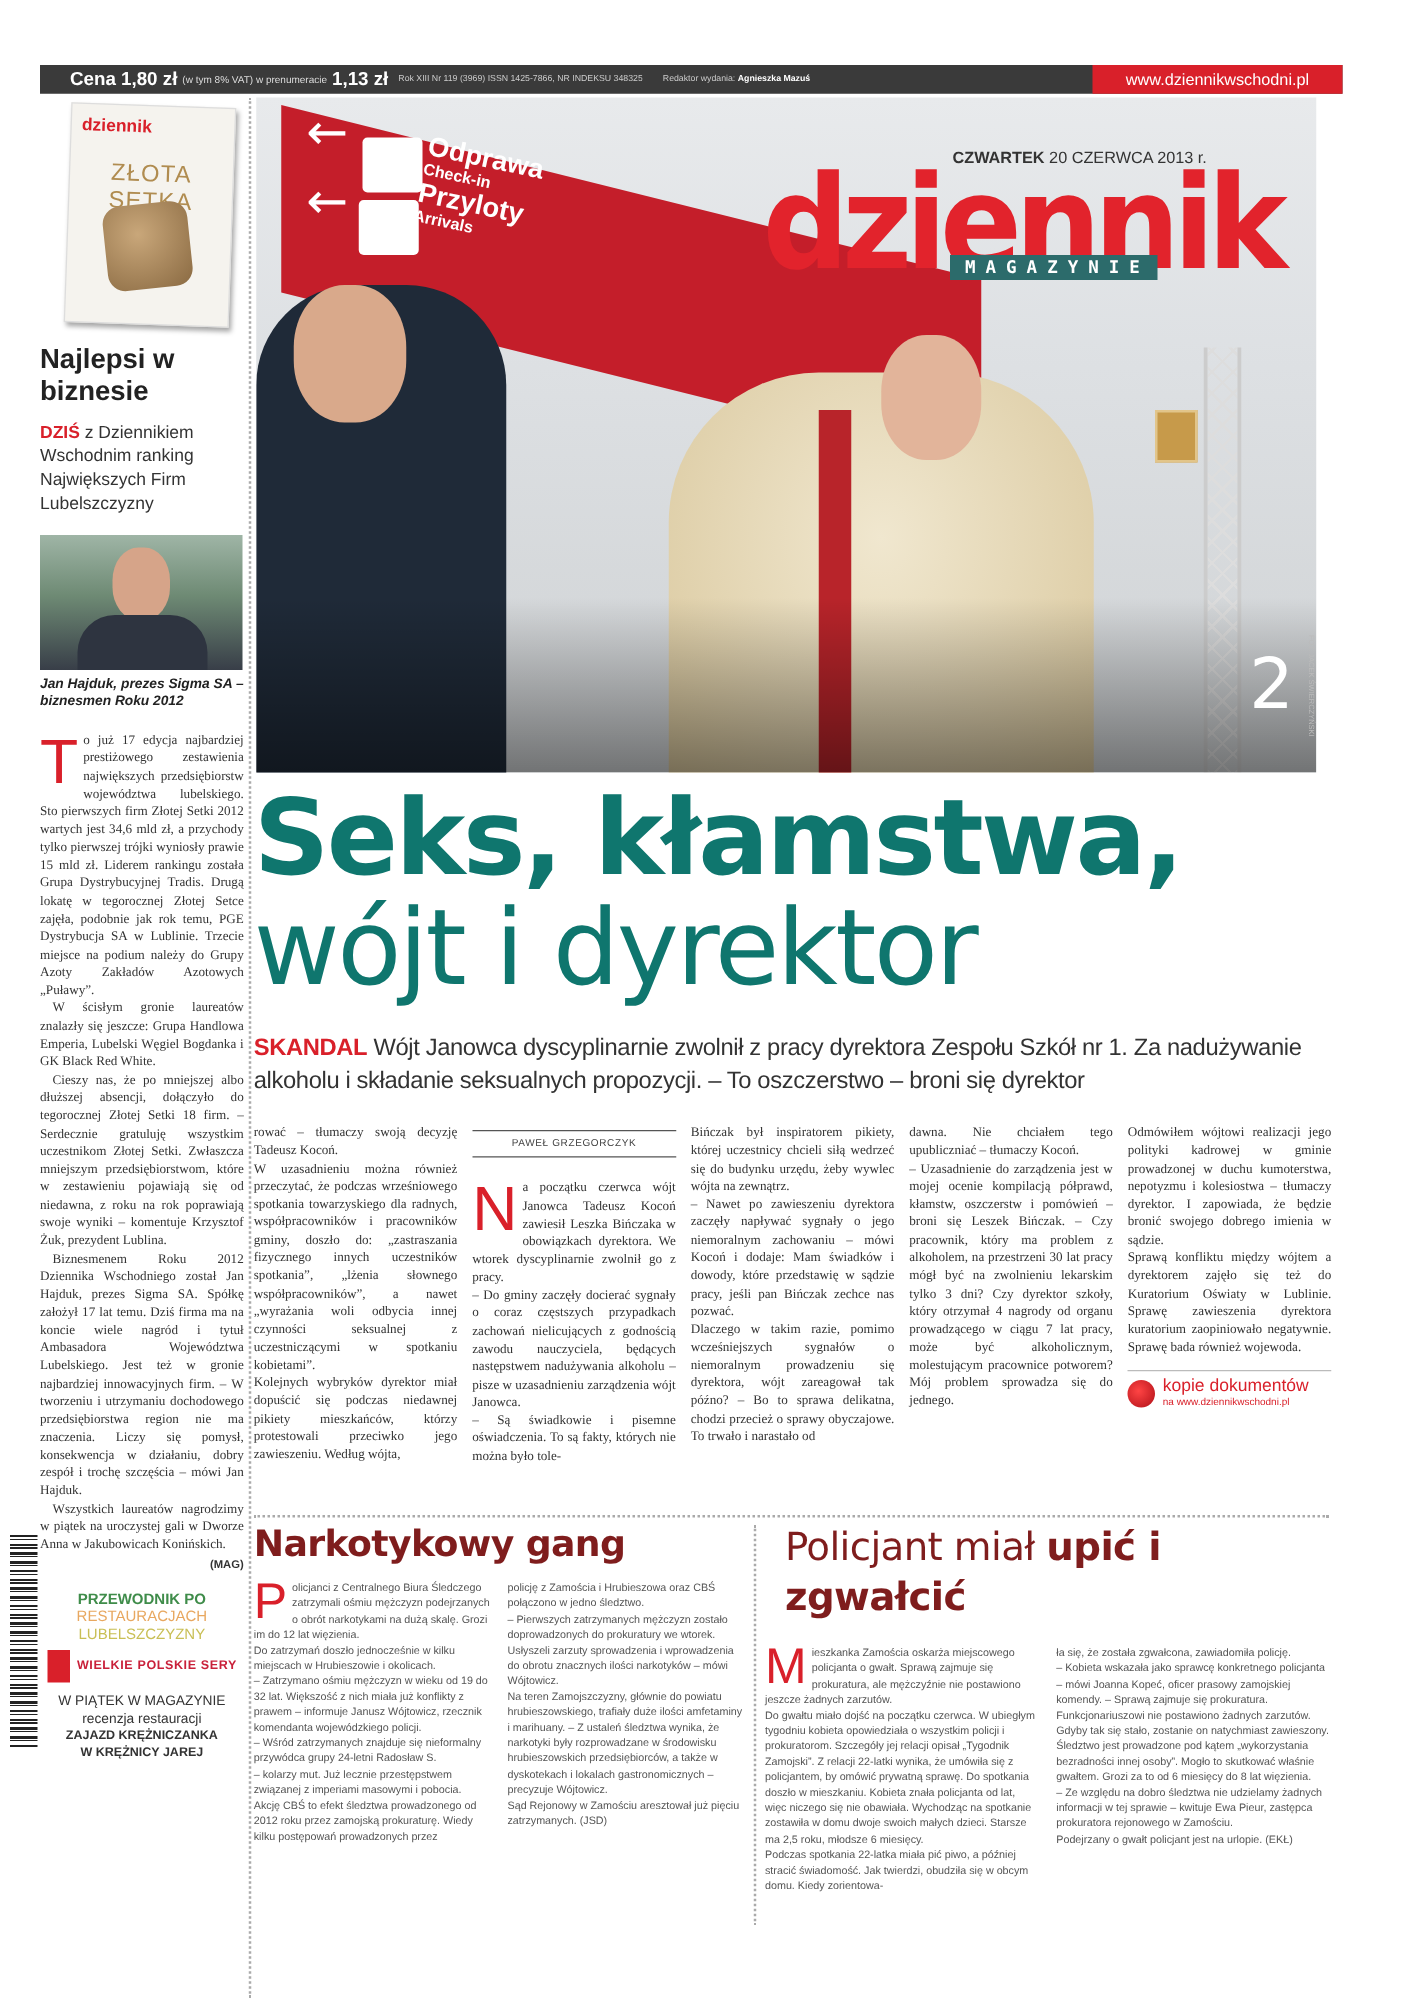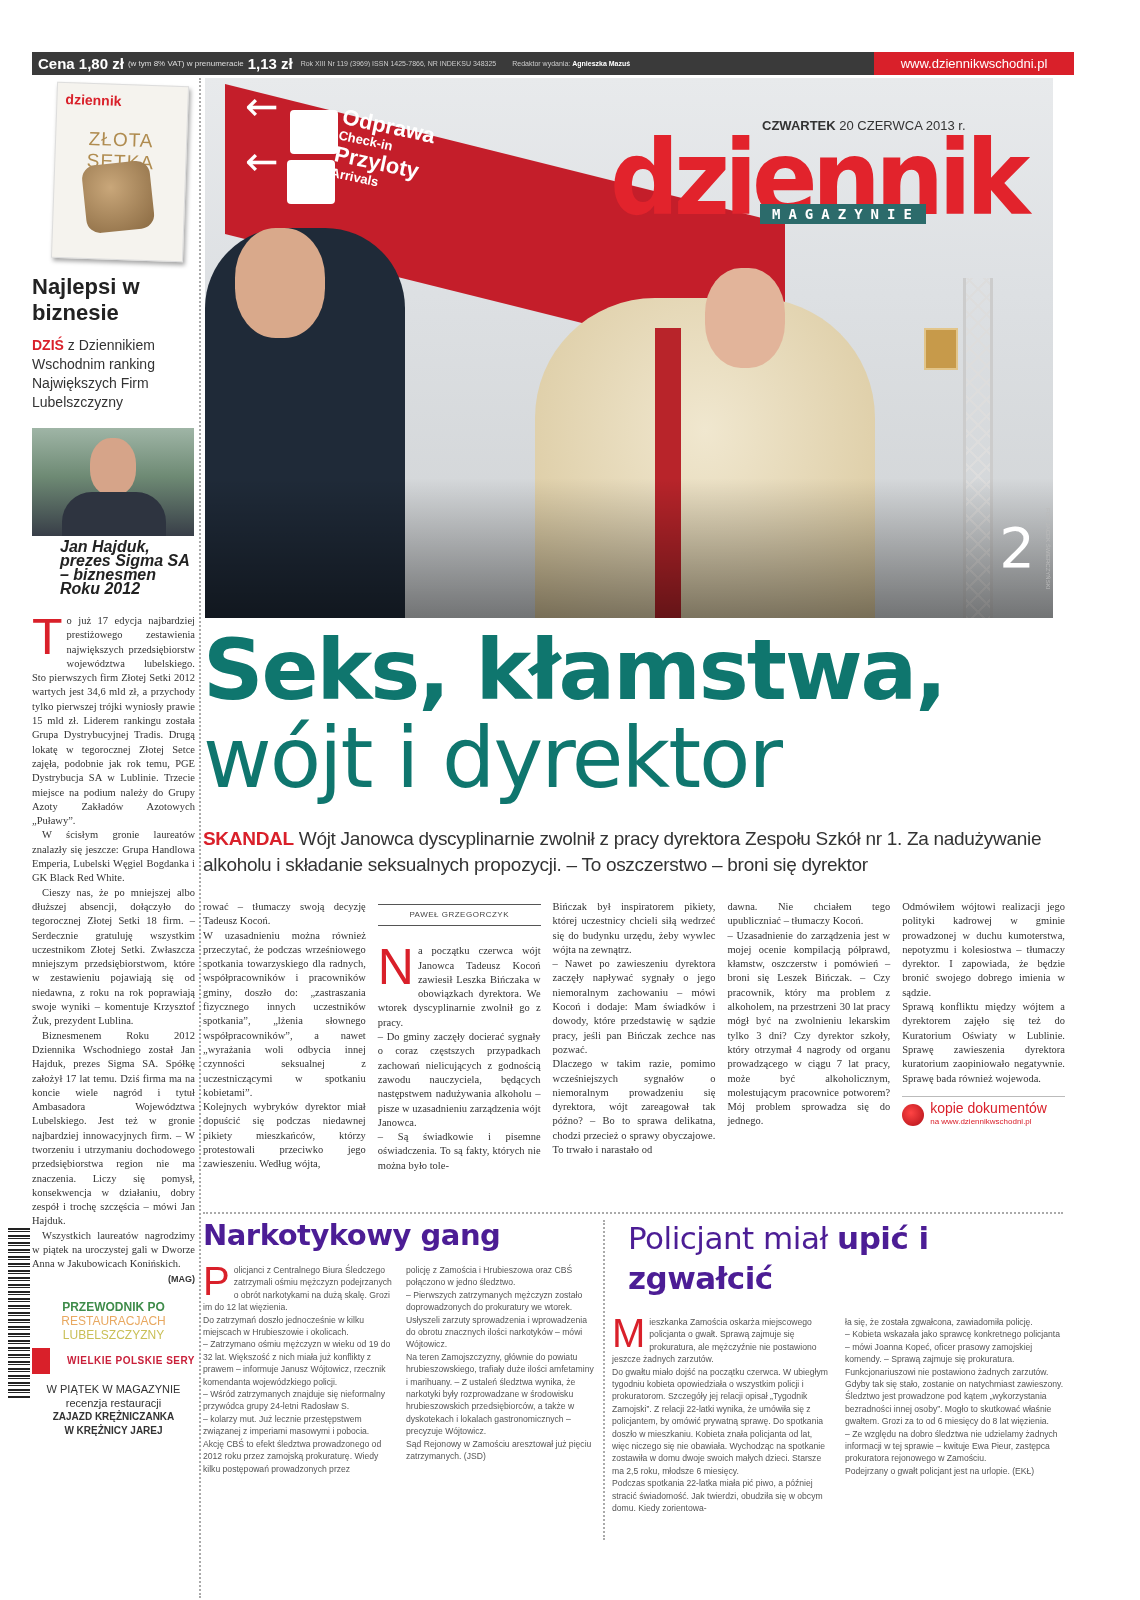--- a/index.html
+++ b/index.html
@@ -1,21 +1,21 @@
 <!DOCTYPE html>
 <html><head>
 <meta charset="utf-8">
 <style>
   * { box-sizing: border-box; margin: 0; padding: 0; }
   html, body { width: 1140px; height: 1600px; background: #fff; overflow: hidden; }
   body { font-family: "DejaVu Serif", serif; color: #2a2a2a; position: relative; }
 
   
   #topbar { position: absolute; left: 32px; top: 52px; width: 1042px; height: 23px; background: #3a3a3a; display: flex; align-items: center; color: #fff; font-family: "Liberation Sans", sans-serif; }
-  #topbar .price { font-weight: bold; font-size: 15px; padding-left: 6px; }
+  #topbar .price { font-weight: bold; font-size: 15px; padding-left: 24px; }
   #topbar .small { font-size: 8px; color: #ddd; margin: 0 4px; }
   #topbar .price2 { font-weight: bold; font-size: 15px; }
   #topbar .meta { font-size: 7px; color: #ccc; margin-left: 8px; white-space: nowrap; overflow: hidden; }
   #topbar .editor { font-size: 7px; color: #ccc; margin-left: 16px; white-space: nowrap; }
   #topbar .editor b { color: #fff; }
   #topbar .url { margin-left: auto; background: #d9202a; height: 23px; width: 200px; display: flex; align-items: center; justify-content: center; font-size: 13px; color: #fff; }
 
   
   #left { position: absolute; left: 32px; top: 78px; width: 163px; }
   .dotted-v { position: absolute; top: 78px; width: 0; border-left: 2px dotted #aaa; }
@@ -25,34 +25,34 @@
   #cover .title { position: absolute; left: 0; right: 0; top: 44px; text-align: center; font-family: "Liberation Sans", sans-serif; font-size: 19px; color: #b08c50; letter-spacing: 1px; }
   #cover .dice { position: absolute; left: 30px; top: 78px; width: 68px; height: 68px; background: radial-gradient(circle at 40% 35%, #c9a77a, #8a6a42); border-radius: 14px; transform: rotate(-8deg); }
 
   #left h2 { font-family: "Liberation Sans", sans-serif; font-size: 22px; line-height: 26px; color: #222; margin-top: 14px; font-weight: bold; }
   #left .lead { font-family: "Liberation Sans", sans-serif; font-size: 14px; line-height: 19px; color: #333; margin-top: 10px; }
   #left .lead .kick { color: #d9202a; font-weight: bold; }
 
   #hajduk-photo { margin-top: 16px; width: 162px; height: 108px; background: linear-gradient(180deg,#9fb5a6 0%, #6e8a74 45%, #383e48 100%); position: relative; overflow: hidden; }
   #hajduk-photo .head { position: absolute; left: 58px; top: 10px; width: 46px; height: 58px; background: #d6a489; border-radius: 45%; }
   #hajduk-photo .suit { position: absolute; left: 30px; top: 64px; width: 104px; height: 50px; background: #2e3440; border-radius: 30px 30px 0 0; }
-  #hajduk-caption { font-family: "Liberation Sans", sans-serif; font-style: italic; font-weight: bold; font-size: 16px; line-height: 14px; margin-top: 4px; color: #222; margin-left: 28px; }
+  #hajduk-caption { font-family: "Liberation Sans", sans-serif; font-style: italic; font-weight: bold; font-size: 11px; line-height: 14px; margin-top: 4px; color: #222; }
 
   .body-text { font-family: "Liberation Serif", serif; font-size: 10.5px; line-height: 14.3px; color: #333; text-align: justify; }
   .body-text p { text-indent: 10px; }
   .body-text p.first { text-indent: 0; }
   .dropcap { float: left; font-family: "Liberation Sans", sans-serif; color: #d9202a; font-size: 50px; line-height: 42px; margin: 2px 4px 0 0; }
   #left .body-text { margin-top: 18px; }
   .sig { text-align: right; font-family: "Liberation Sans", sans-serif; font-weight: bold; font-size: 9px; }
 
   #promo { margin-top: 14px; text-align: center; font-family: "Liberation Sans", sans-serif; }
   #promo .l1 { color: #3f8c4a; font-size: 12px; font-weight: bold; }
   #promo .l2 { color: #e8a860; font-size: 12px; }
   #promo .l3 { color: #c9bf56; font-size: 12px; }
-  #promo .sery { display: flex; align-items: center; justify-content: space-between; gap: 6px; margin-top: 6px; }
+  #promo .sery { display: flex; align-items: center; justify-content: center; gap: 6px; margin-top: 6px; }
   #promo .sery .badge { width: 18px; height: 26px; background: #d9202a; }
   #promo .sery .txt { color: #c9203a; font-weight: bold; font-size: 10px; letter-spacing: 0.5px; }
   #promo .mag { margin-top: 8px; font-size: 11px; line-height: 14px; color: #333; }
   #promo .mag b { display: block; font-size: 10px; }
 
   #barcode { position: absolute; left: 8px; top: 1228px; width: 22px; height: 170px; background: repeating-linear-gradient(180deg, #222 0 2px, #fff 2px 3px, #222 3px 4px, #fff 4px 7px); }
 
   
   #hero { position: absolute; left: 205px; top: 78px; width: 848px; height: 540px; overflow: hidden; background: linear-gradient(180deg, #e8eaec 0%, #dde0e3 40%, #cfd2d4 100%); }
   #hero .sign { position: absolute; left: 20px; top: 6px; width: 560px; height: 150px; background: #c41e2a; transform: skewY(14deg); transform-origin: left top; }
@@ -97,21 +97,21 @@
   #kopie { margin-top: 10px; border-top: 1px solid #bbb; padding-top: 4px; display: flex; gap: 6px; align-items: center; }
   #kopie .dot { width: 22px; height: 22px; border-radius: 50%; background: radial-gradient(circle at 40% 40%, #f44, #b01018); flex: none; }
   #kopie .t1 { color: #d9202a; font-family: "Liberation Sans", sans-serif; font-size: 14px; line-height: 14px; }
   #kopie .t2 { color: #d9202a; font-family: "Liberation Sans", sans-serif; font-size: 8px; }
 
   .dotted-h { position: absolute; height: 0; border-top: 2px dotted #aaa; }
 
   
   #story1 { position: absolute; left: 203px; top: 1218px; width: 392px; }
   #story2 { position: absolute; left: 612px; top: 1218px; width: 452px; }
-  .st-title { font-family: "DejaVu Sans", sans-serif; color: #4c1d95; letter-spacing: -0.5px; }
+  .st-title { font-family: "DejaVu Sans", sans-serif; color: #7f1d1d; letter-spacing: -0.5px; }
   #story1 .t1 { font-size: 29px; line-height: 34px; font-weight: bold; }
   #story1 .t2 { font-size: 29px; line-height: 34px; }
   #story2 .t1 { font-size: 31px; line-height: 40px; margin-left: 16px; }
   #story2 .t1 b { font-weight: bold; }
   .small-body { font-family: "Liberation Sans", sans-serif; font-size: 8.6px; line-height: 12.4px; color: #555; display: flex; gap: 14px; margin-top: 12px; }
   .small-body .col { flex: 1; }
   .small-body .dc { float: left; color: #d9202a; font-family: "Liberation Sans", sans-serif; font-size: 40px; line-height: 34px; margin: 0 4px 0 0; }
 </style>
 </head>
 <body>

